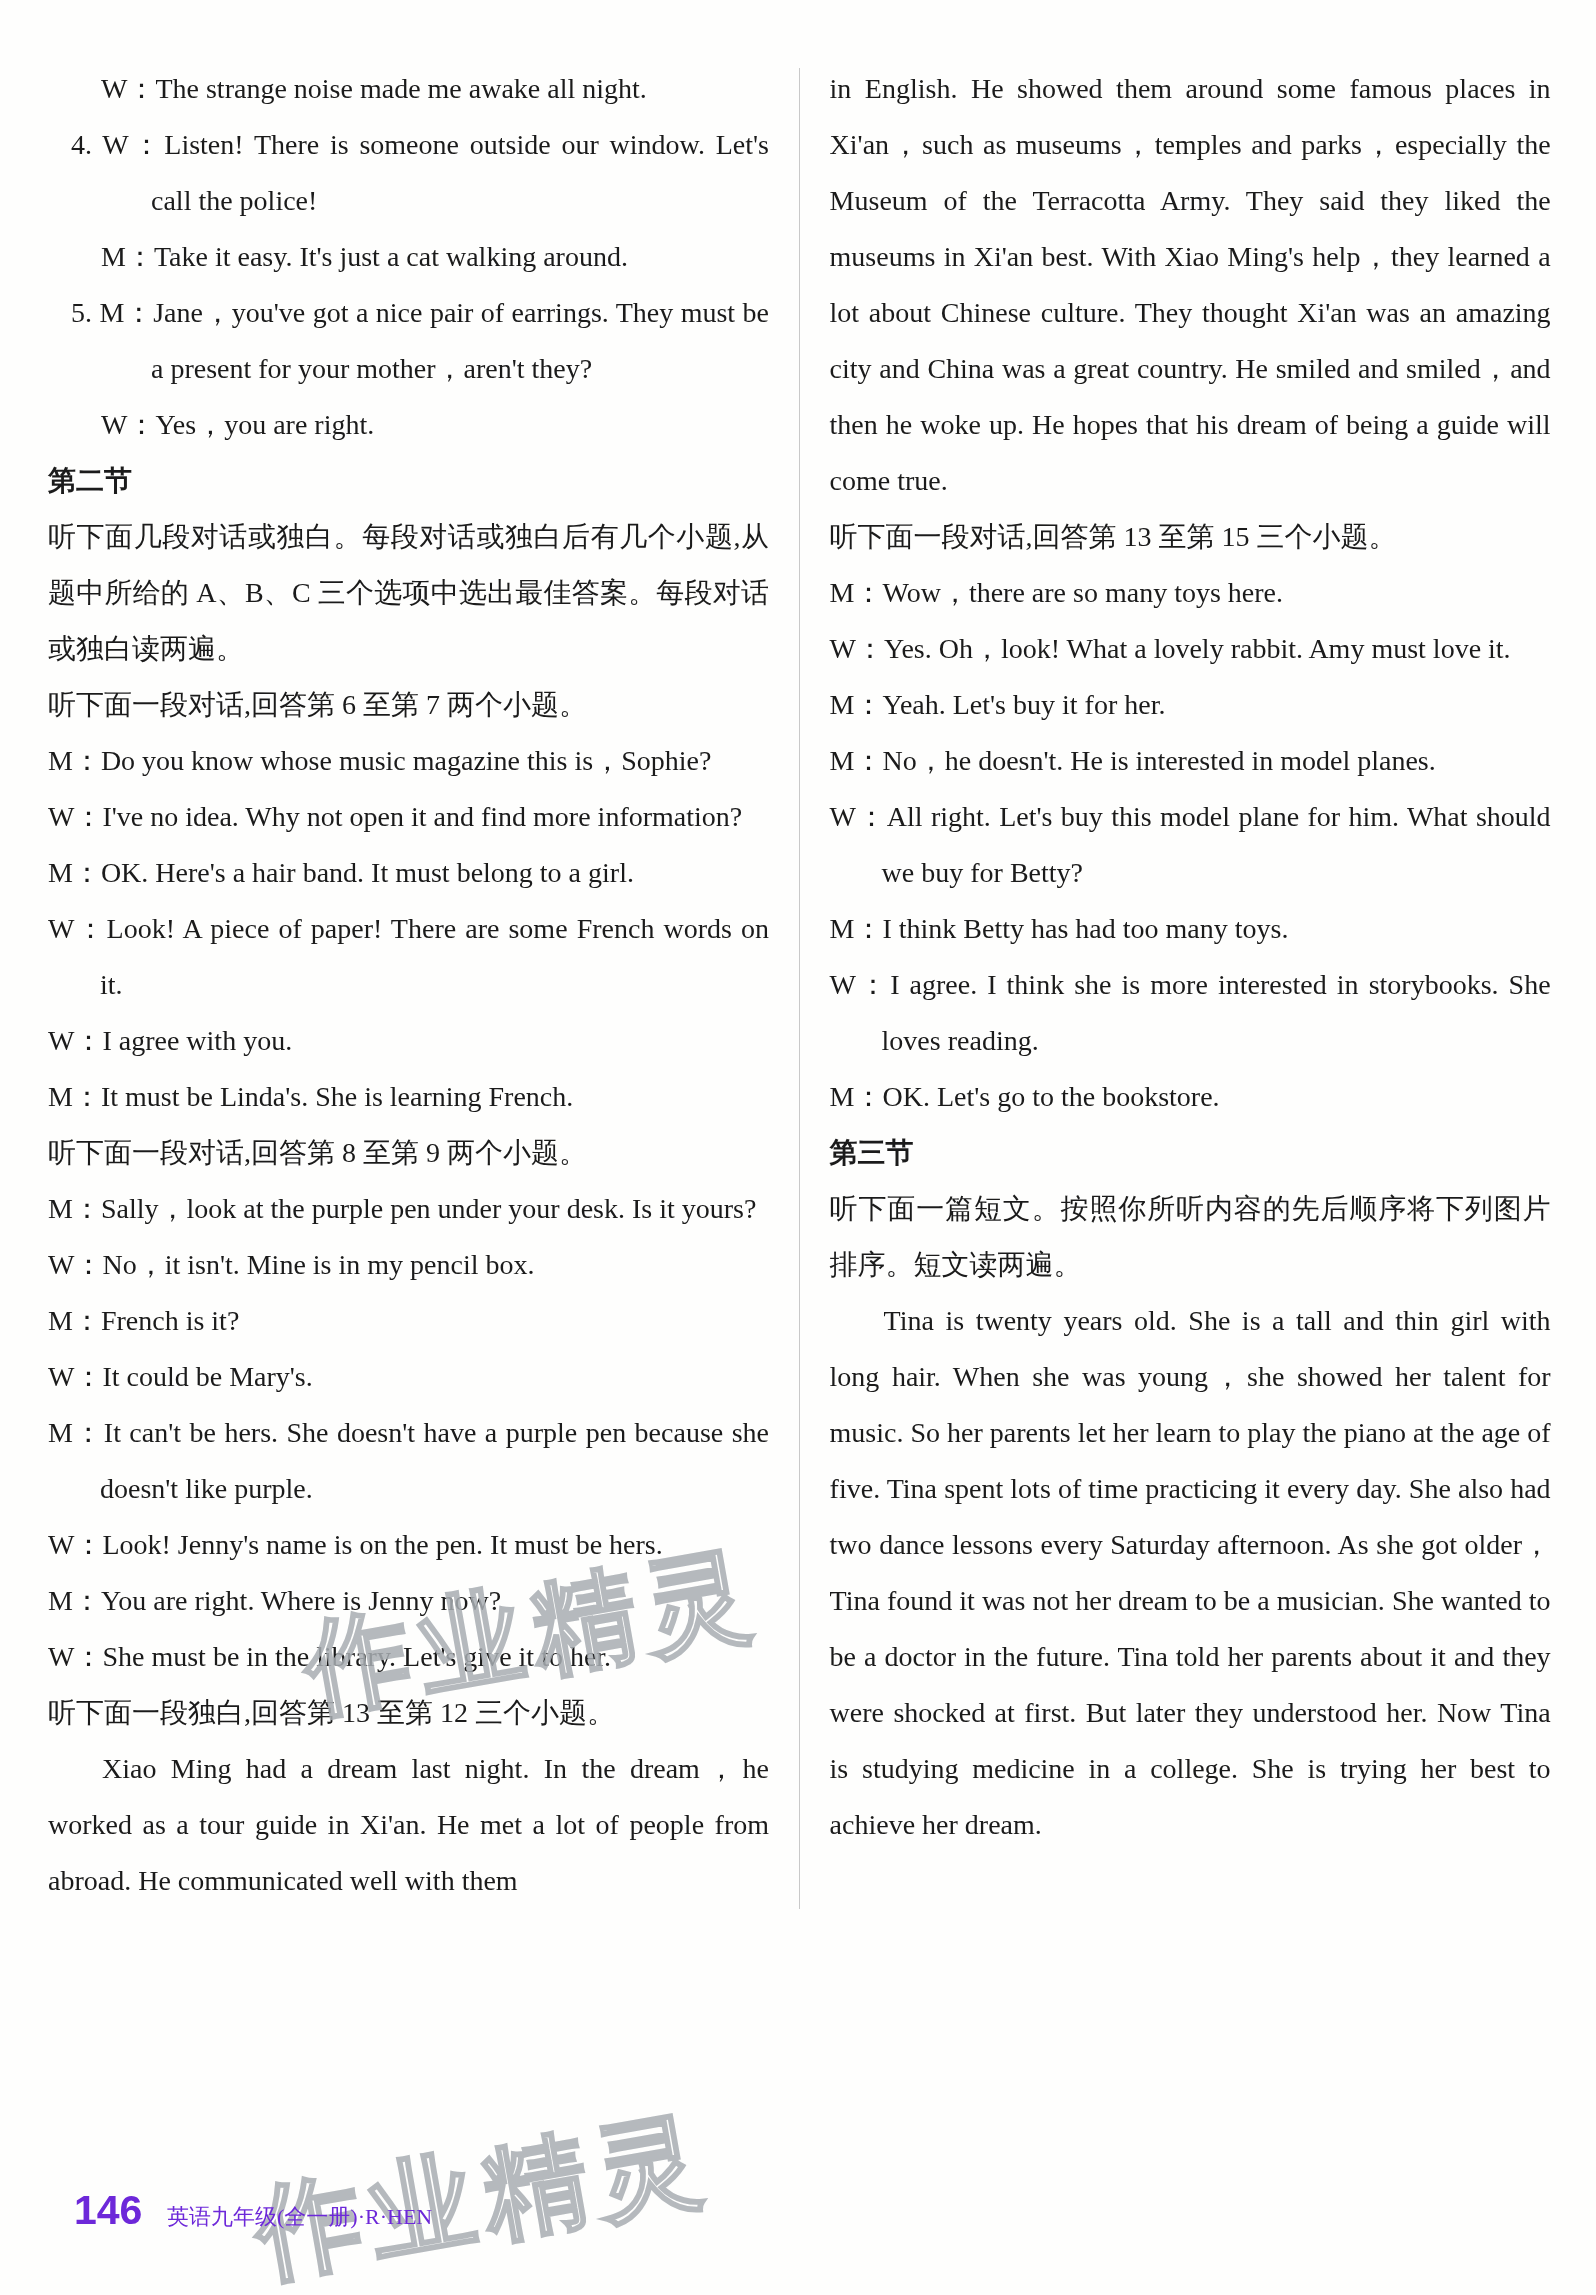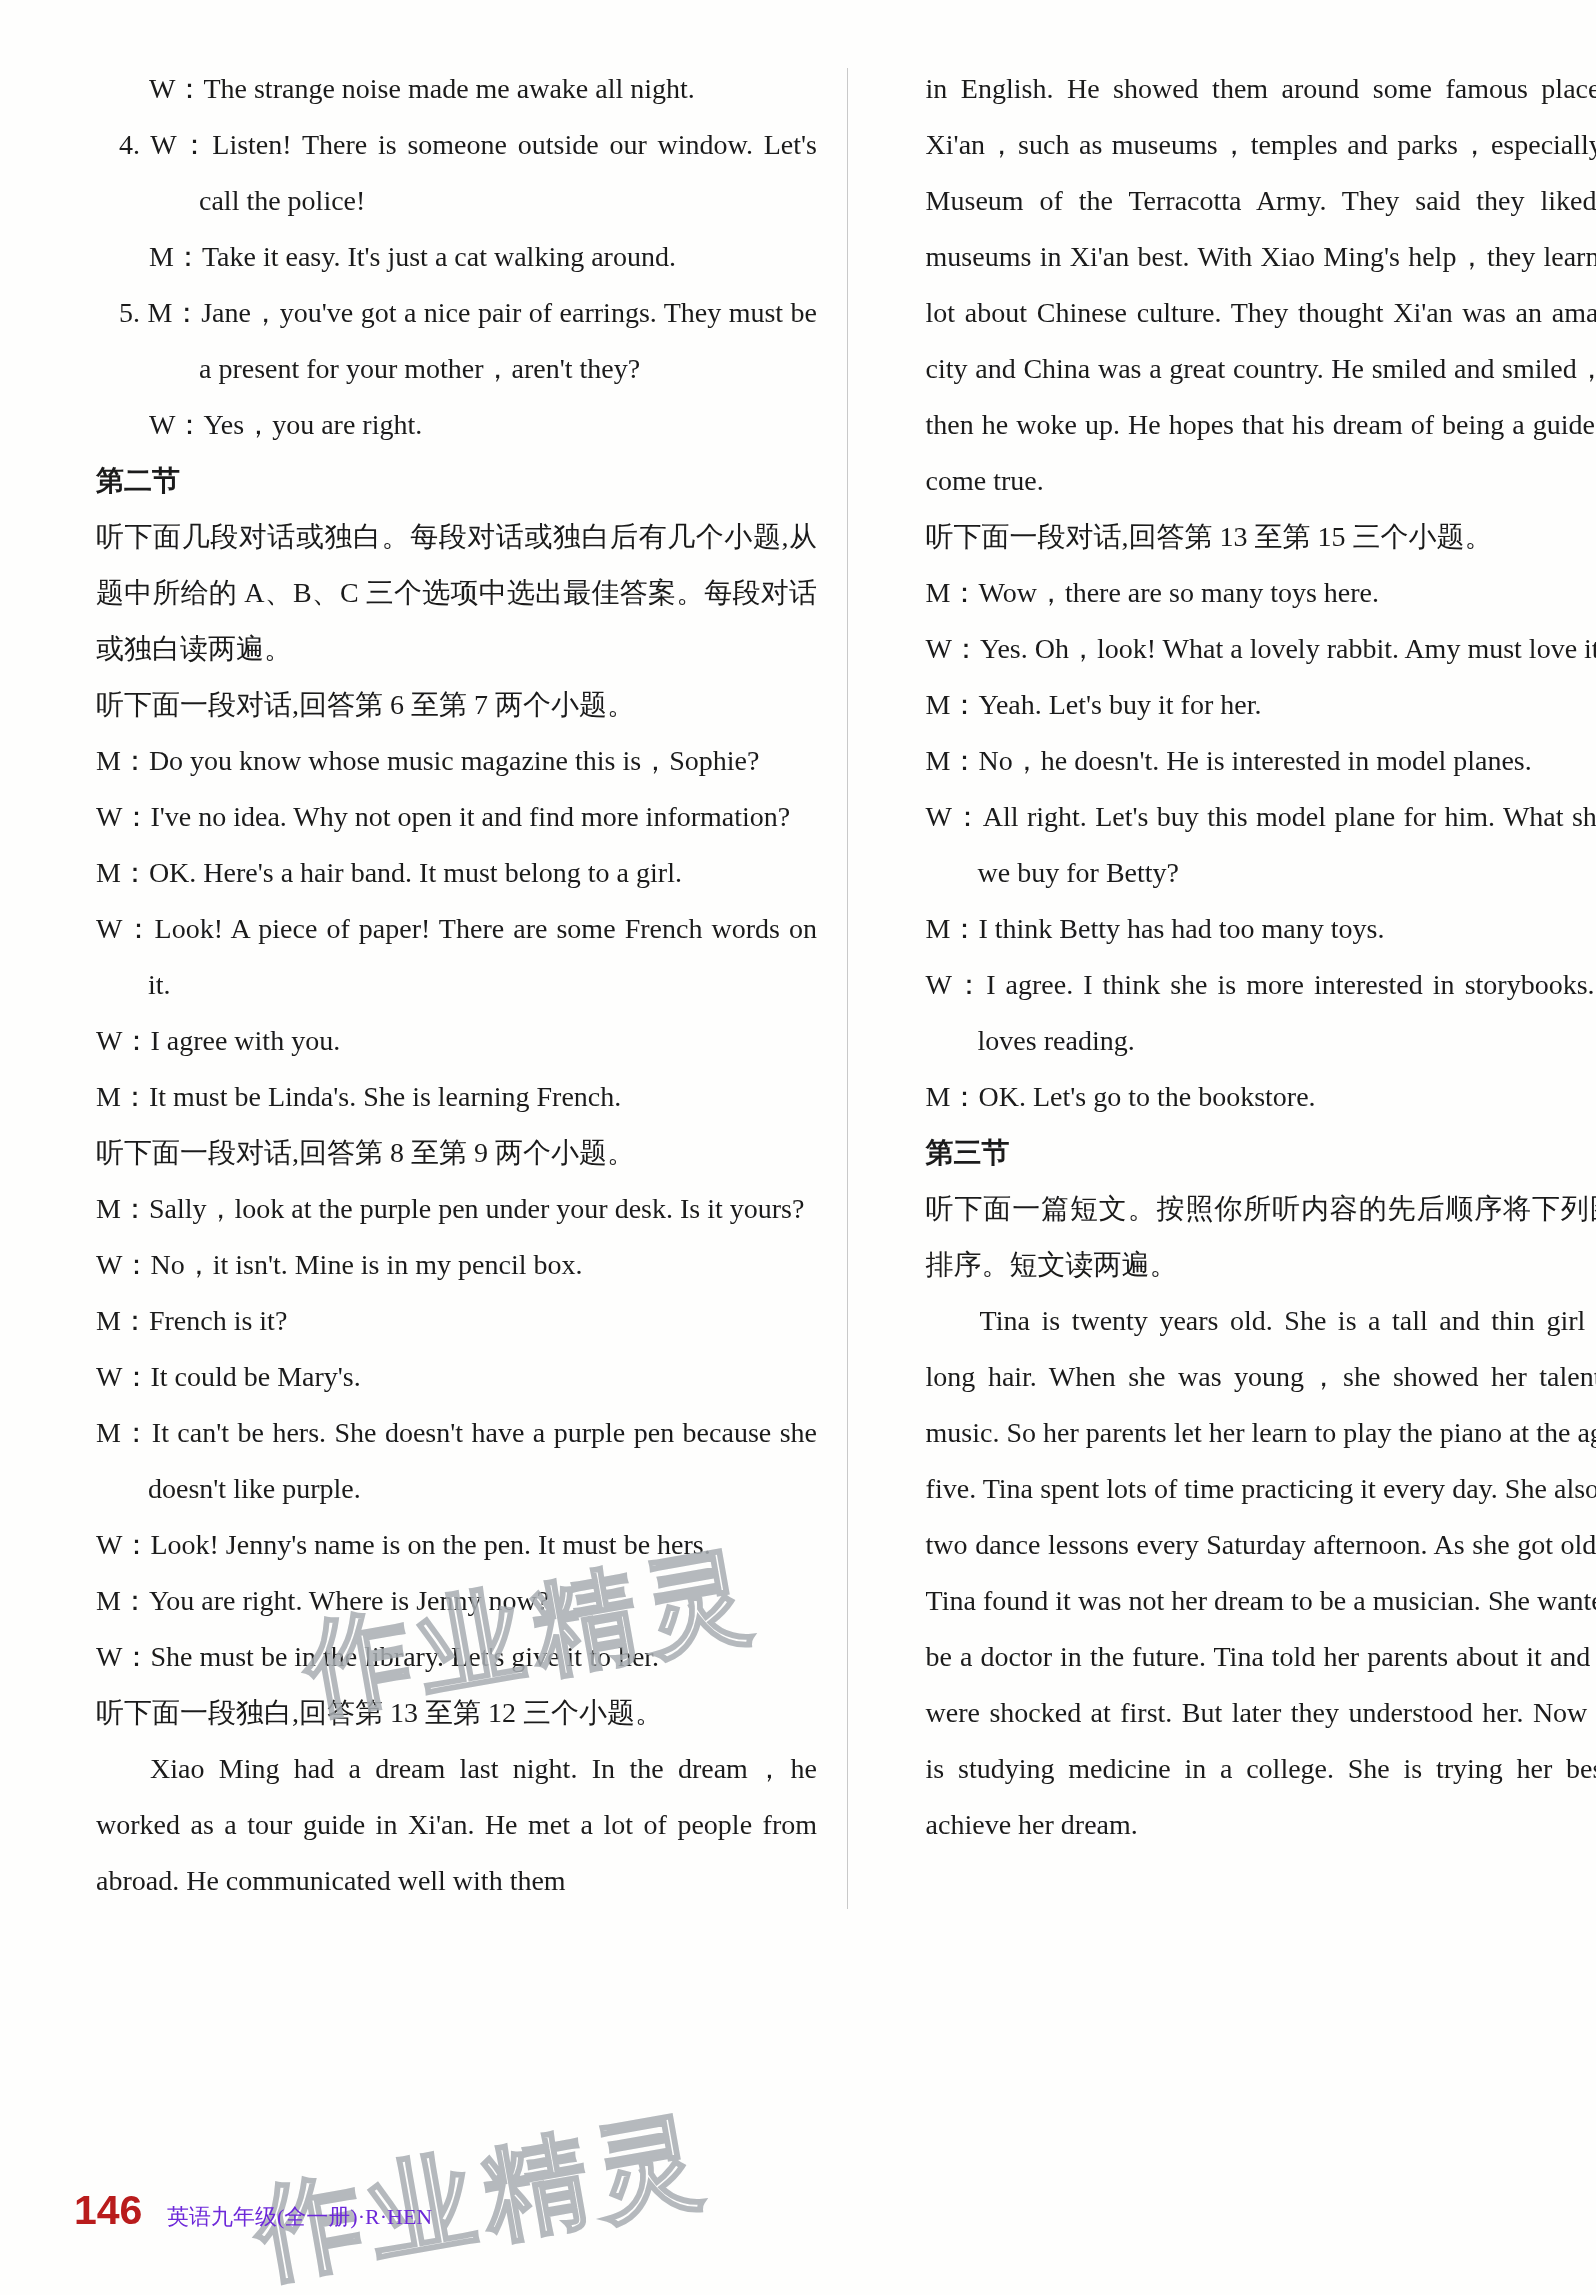--- a/index.html
+++ b/index.html
@@ -13,21 +13,21 @@
     font-family: "Liberation Serif", "DejaVu Serif", serif;
     color: #1b1b1b;
   }
   .columns {
     position: absolute;
     top: 61px;
     left: 48px;
     display: flex;
     align-items: stretch;
   }
-  .col { width: 721px; margin-left: 48px; }
+  .col { width: 721px; }
   .col-divider {
     width: 1.6px;
     background: #c9c9c9;
     margin: 6.6px 29.5px 0 29.5px;
     align-self: stretch;
   }
   p.line {
     font-size: 28px;
     line-height: 56px;
     text-align: justify;
@@ -62,21 +62,21 @@
     left: 74px;
     top: 2187px;
     display: flex;
     align-items: baseline;
     gap: 24.6px;
   }
   .page-num {
     font-family: "Liberation Sans", "DejaVu Sans", sans-serif;
     font-weight: 700;
     font-size: 41px;
-    color: #b91c1c;
+    color: #6d28d9;
   }
   .footer-title {
     font-size: 22px;
     color: #6d28d9;
   }
 </style>
 </head>
 <body>
 
 <div class="page">

